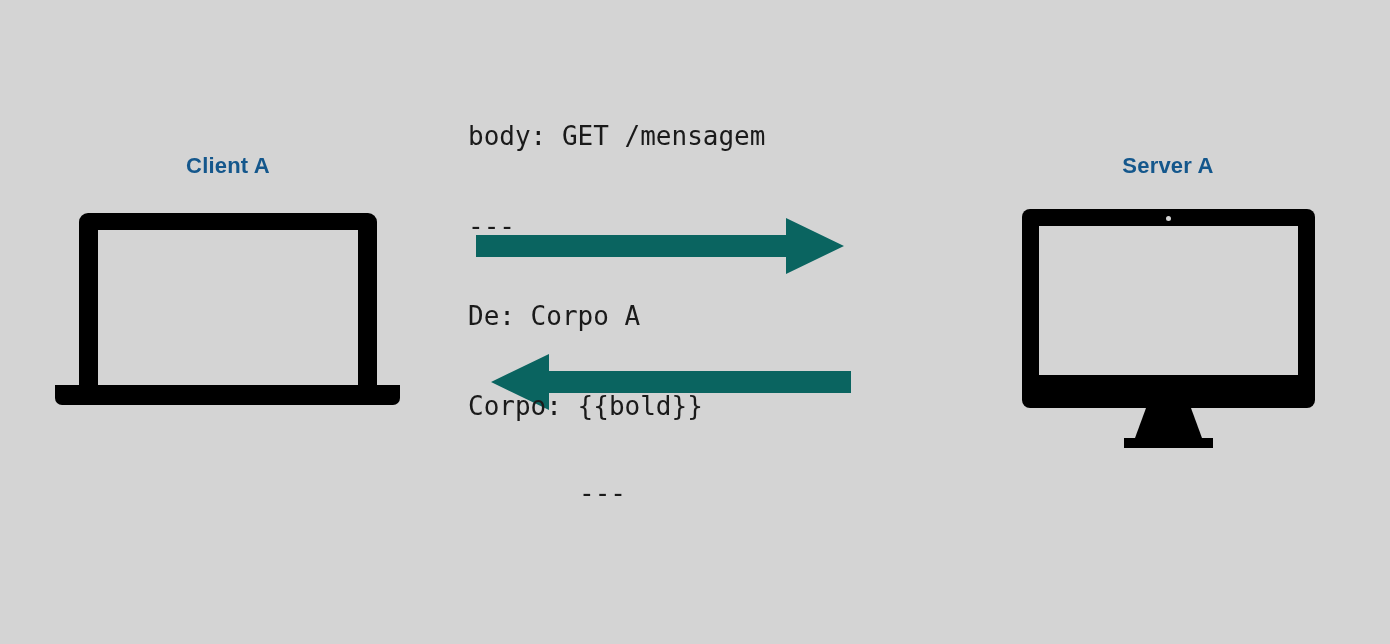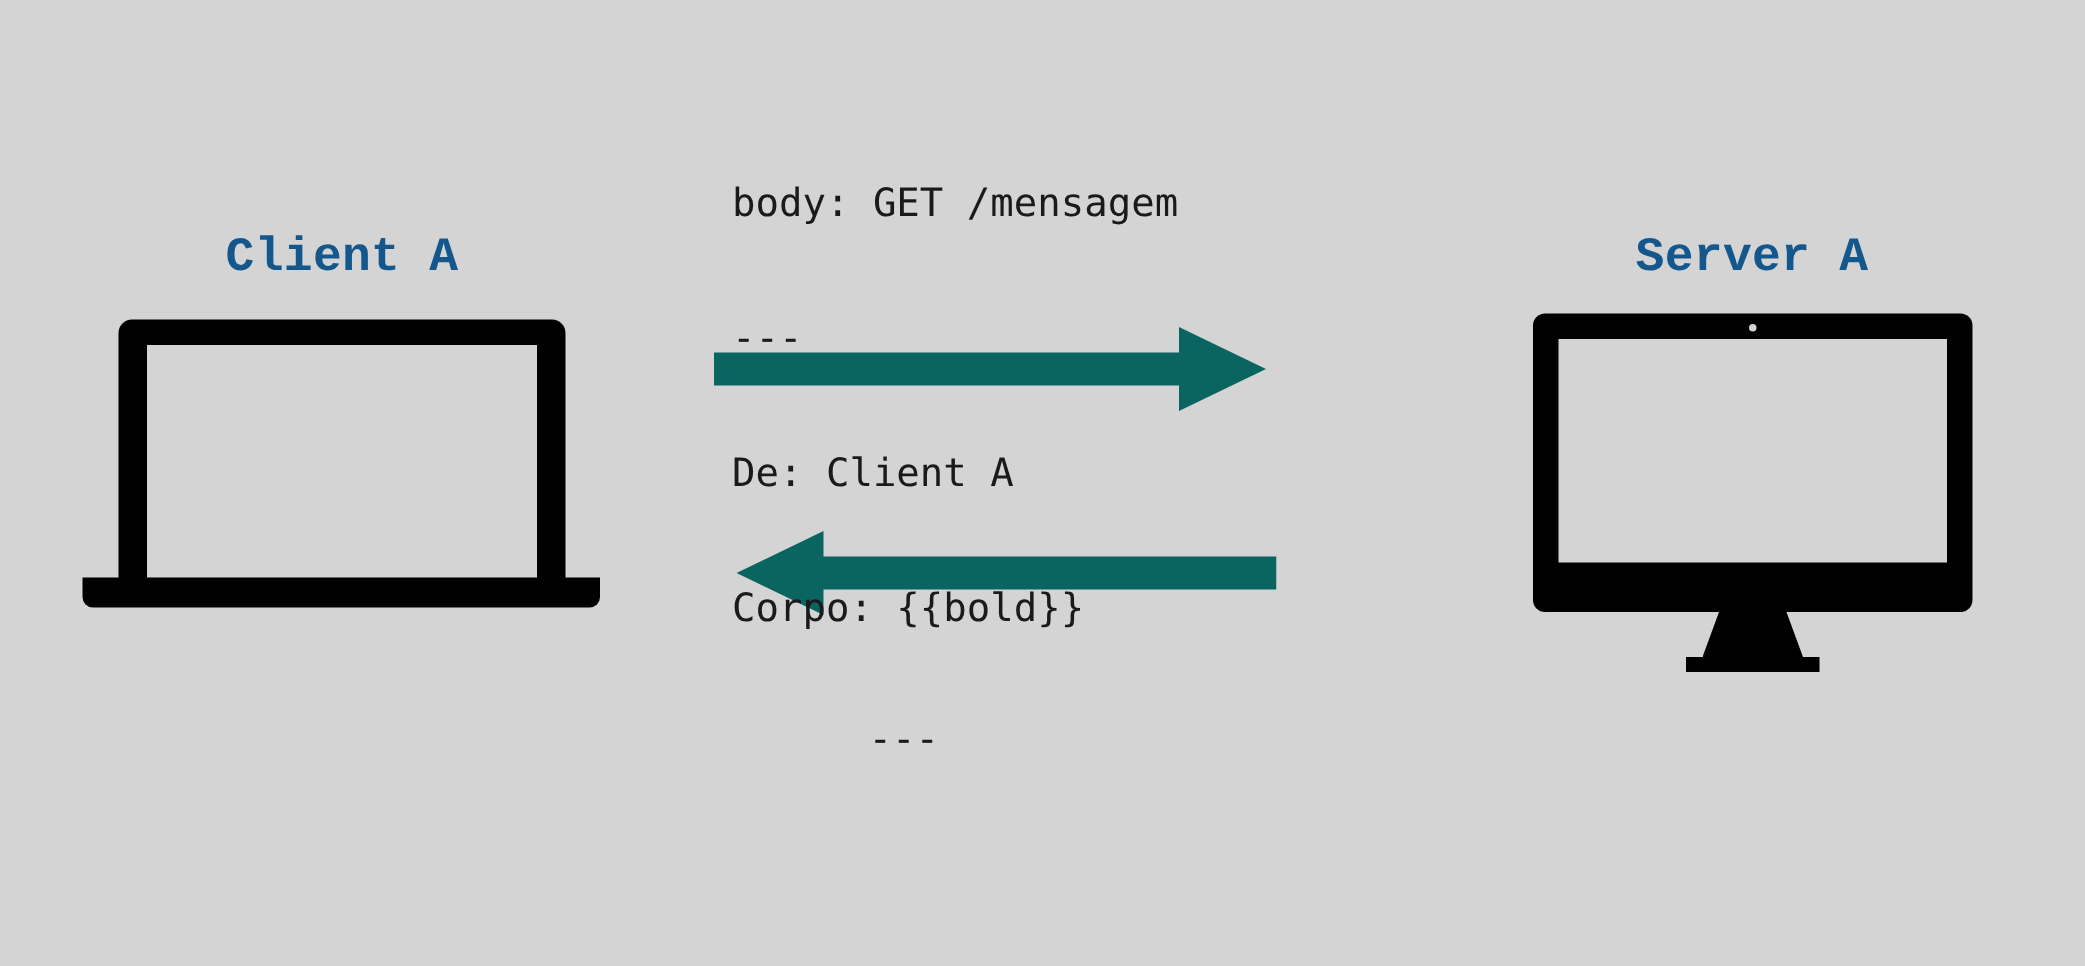--- a/index.html
+++ b/index.html
@@ -16,23 +16,23 @@
   }
   #stage {
     position: relative;
     width: 1390px;
     height: 644px;
   }
 
   
   .node-label {
     position: absolute;
-    font-family: Liberation Mono, monospace;
+    font-family: Liberation Sans, sans-serif;
     font-weight: bold;
-    font-size: 32px;
+    font-size: 22px;
     color: #14578c;
     white-space: nowrap;
     text-align: center;
     letter-spacing: 0.2px;
   }
   #client-label {
     left: 0;
     top: 153px;
     width: 456px;
   }
@@ -150,21 +150,21 @@
   
   .msg-block {
     position: absolute;
     font-family: "DejaVu Sans Mono", "Liberation Mono", monospace;
     font-size: 26px;
     line-height: 30px;
     color: #1a1a1a;
     white-space: pre;
   }
   #msg-request {
-    left: 488px;
+    left: 468px;
     top: 61px;
   }
   #msg-response {
     left: 579px;
     top: 418px;
   }
   .msg-line {
     display: block;
     white-space: pre;
   }
@@ -197,21 +197,21 @@
     <polygon points="0,19 310,19 310,2 368,30 310,58 310,41 0,41" fill="#0a6460"></polygon>
   </svg>
 
   <svg id="arrow-response" class="arrow" viewBox="0 0 360 60">
     <polygon points="360,19 58,19 58,2 0,30 58,58 58,41 360,41" fill="#0a6460"></polygon>
   </svg>
 
   <div id="msg-request" class="msg-block">
     <span class="msg-line">body: GET /mensagem</span>
     <span class="msg-line">---</span>
-    <span class="msg-line">De: Client A</span>
+    <span class="msg-line">De: Corpo A</span>
     <span class="msg-line">Corpo: {{bold}}</span>
   </div>
 
   <div id="msg-response" class="msg-block">
     <span class="msg-line">---</span>
     
     
     
   </div>
 

